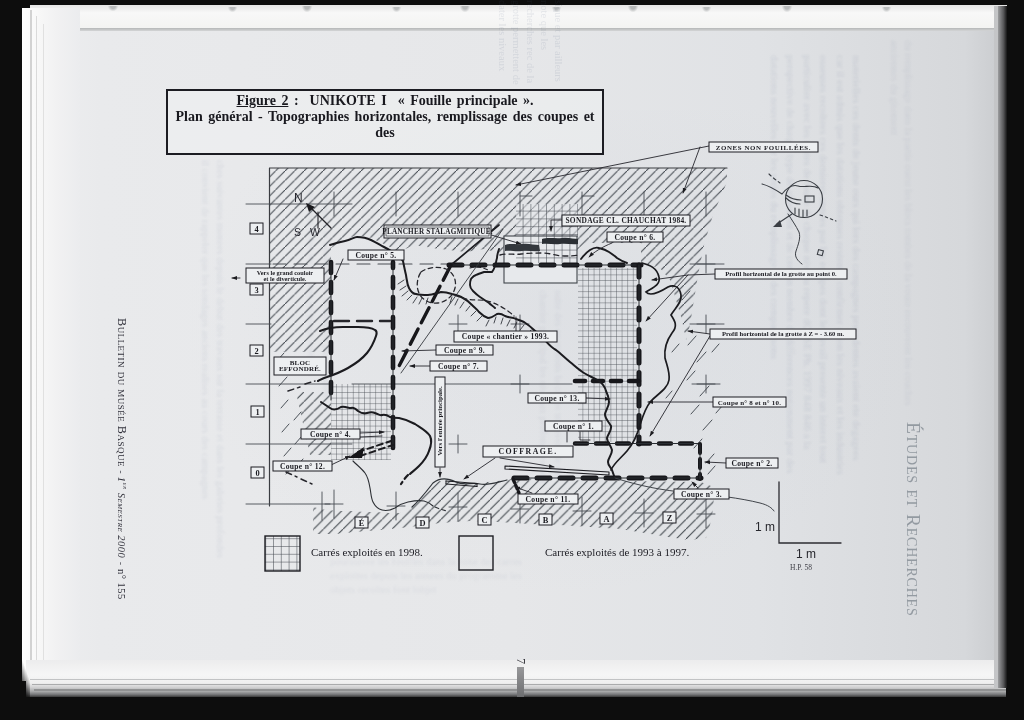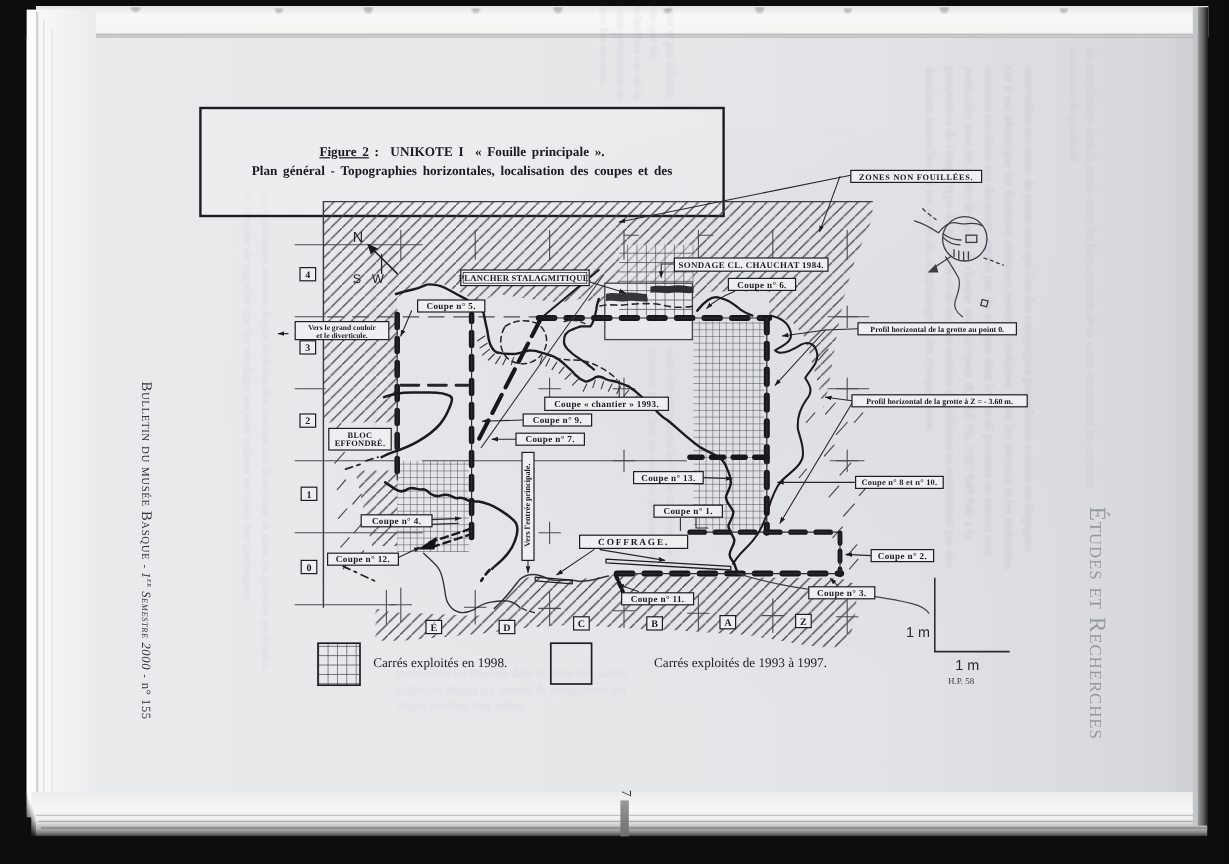--- a/index.html
+++ b/index.html
@@ -65,23 +65,23 @@
   <div class="abs" style="left:168px;top:160px;width:60px;height:400px;writing-mode:vertical-rl;color:rgba(85,100,135,0.11);font-size:10.5px;line-height:15px;filter:blur(0.9px);overflow:hidden;">ches suivantes menees depuis le debut des travaux sur la terrasse et dans les galeries profondes il convient de rappeler que les sondages anciens realises au cours des campagnes</div>
   <div class="abs" style="left:875px;top:40px;width:40px;height:380px;writing-mode:vertical-rl;color:rgba(85,100,135,0.10);font-size:10.5px;line-height:14px;filter:blur(0.9px);overflow:hidden;">du remplissage dans la partie ouest les blocs tombes de la voute recouvrent les couches anciennes du gisement</div>
   <div class="abs" style="left:330px;top:555px;width:210px;height:60px;color:rgba(85,100,135,0.08);font-size:10.5px;line-height:14px;filter:blur(0.9px);overflow:hidden;">poursuivre les fouilles dans la zone des carres exploites depuis les annees du programme les objets recoltes font lobjet</div>
   <div class="abs" style="left:286px;top:175px;width:48px;height:230px;writing-mode:vertical-rl;color:rgba(85,100,135,0.09);font-size:10.5px;line-height:15px;filter:blur(0.9px);overflow:hidden;">rieures apres le tamisage des deblais les pieces furent inventoriees selon les normes en usage retenues</div>
   <div class="abs" style="left:520px;top:290px;width:46px;height:210px;writing-mode:vertical-rl;color:rgba(85,100,135,0.09);font-size:10.5px;line-height:15px;filter:blur(0.9px);overflow:hidden;">suite des operations la coupe transversale du chantier principal les niveaux profonds restent</div>
 
   <div class="abs" style="left:-17px;top:444px;width:272px;height:20px;transform:rotate(90deg);transform-origin:50% 50%;font-size:12.2px;color:#30303a;white-space:nowrap;letter-spacing:0.5px;text-align:center;"><span style="font-variant:small-caps;">Bulletin du musée Basque</span> <span style="font-size:9px;">- </span><i style="font-size:10.5px;"><span style="font-variant:small-caps;">1<sup style="font-size:7px;">er</sup> Semestre 2000</span></i> <span style="font-size:9px;">-</span> <span style="font-size:10.5px;">n° 155</span></div>
 
   <div class="abs" style="left:818px;top:500px;width:184px;height:28px;transform:rotate(90deg);transform-origin:50% 50%;font-size:19.5px;color:#939aa1;white-space:nowrap;letter-spacing:0.8px;text-align:center;font-variant:small-caps;">Études et Recherches</div>
 
-  <div class="abs" style="left:166px;top:89px;width:434px;height:60px;border:2px solid #1c1c22;background:rgba(244,245,247,0.35);text-align:center;color:#19191f;font-weight:bold;font-size:11px;line-height:16px;padding-top:28px;word-spacing:2px;">
+  <div class="abs" style="left:166px;top:89px;width:434px;height:60px;border:2px solid #1c1c22;background:rgba(244,245,247,0.35);text-align:center;color:#19191f;font-weight:bold;font-size:14px;line-height:16px;padding-top:2px;word-spacing:2px;">
     <div><span style="text-decoration:underline;">Figure 2</span> :&nbsp; UNIKOTE&nbsp;I&nbsp; «&nbsp;Fouille principale&nbsp;».</div>
-    <div>Plan général - Topographies horizontales, localisation des coupes et des</div>
+    <div>Plan général - Topographies horizontales, remplissage des coupes et des</div>
   </div>
 
   <svg class="abs" style="left:0;top:0;" width="1024" height="720" viewBox="0 0 1024 720">
     <defs>
       <pattern id="hatch" width="9.5" height="9.5" patternUnits="userSpaceOnUse">
         <path d="M-1,10.5 L10.5,-1" stroke="#3f454c" stroke-width="1"></path>
       </pattern>
       <pattern id="hatch2" width="9.8" height="9.8" patternUnits="userSpaceOnUse">
         <path d="M-1,10.8 L10.8,-1" stroke="#3d434a" stroke-width="1.05"></path>
       </pattern>

